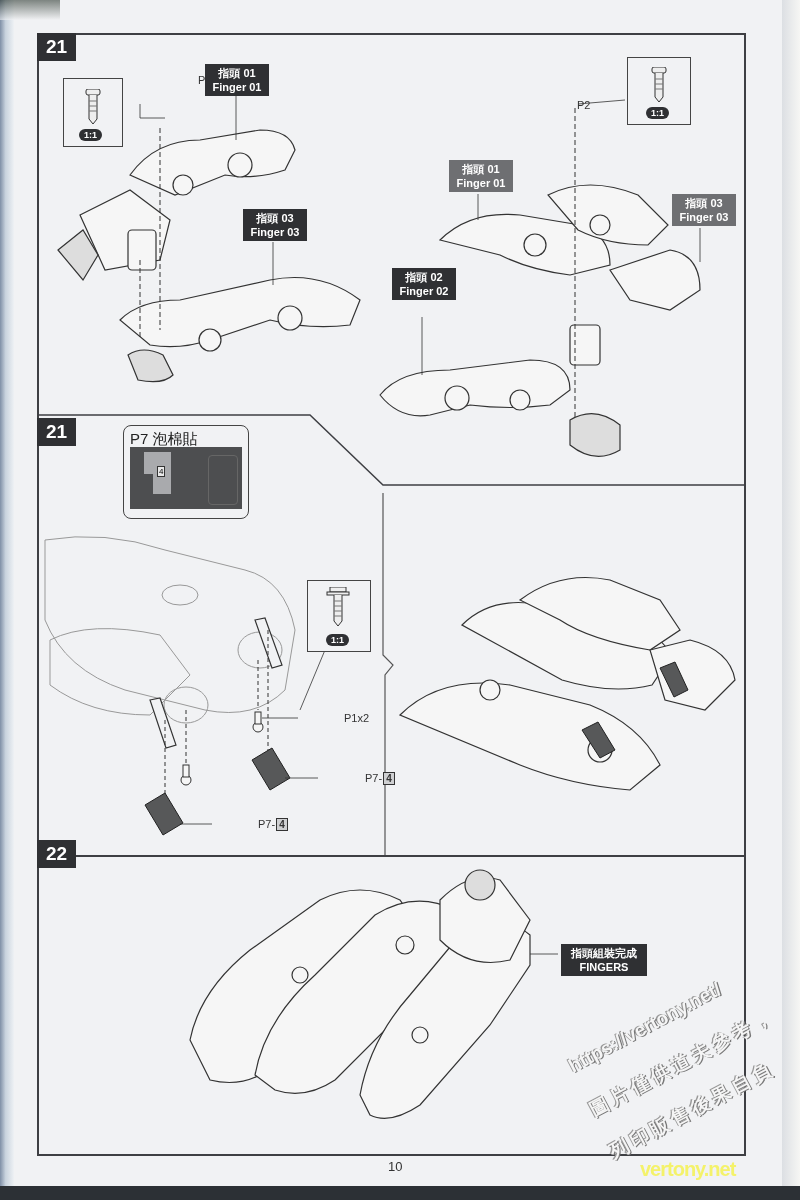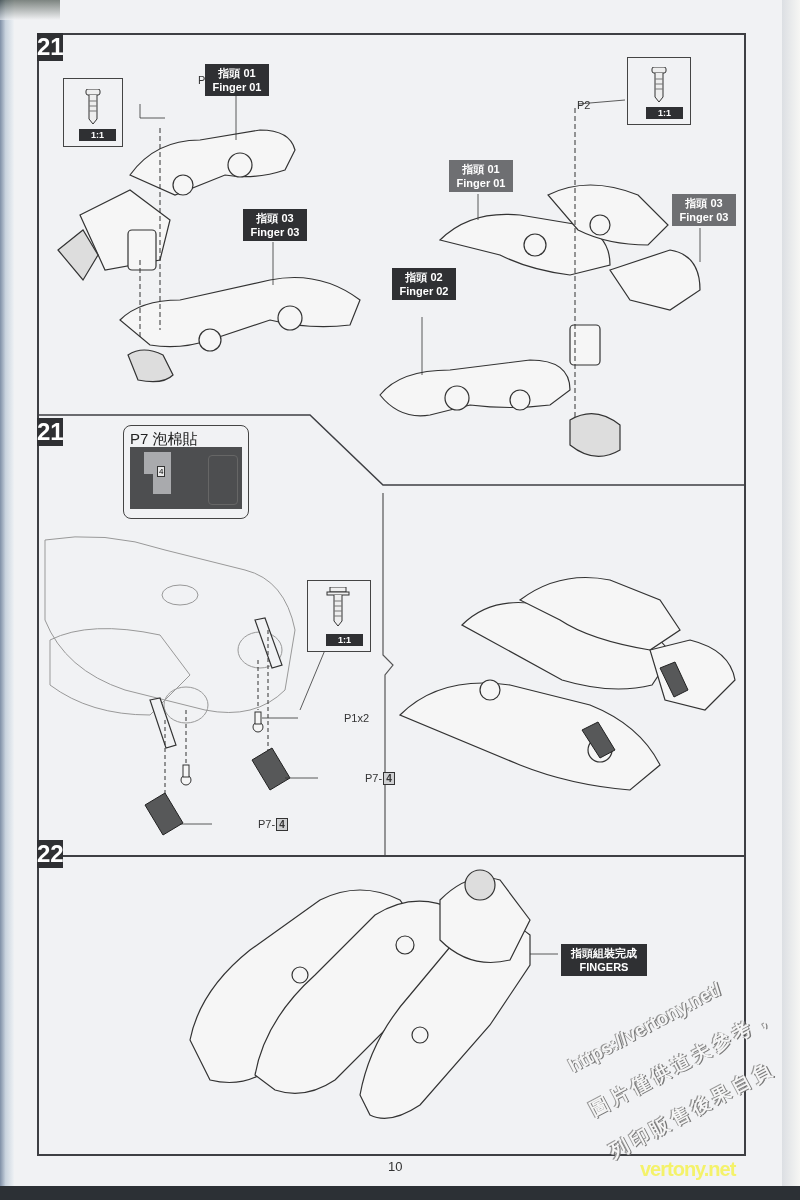--- a/index.html
+++ b/index.html
@@ -4,27 +4,27 @@
 <style>
   html,body{margin:0;padding:0;}
   body{width:800px;height:1200px;position:relative;overflow:hidden;background:#e9ebee;font-family:"Liberation Sans",sans-serif;}
   .spine{position:absolute;left:0;top:0;width:14px;height:1200px;background:linear-gradient(90deg,#7f8fa6 0%,#c9d3de 40%,#eef1f4 100%);}
   .page{position:absolute;left:14px;top:0;width:768px;height:1186px;background:#f1f2f4;}
   .right-edge{position:absolute;left:782px;top:0;width:18px;height:1200px;background:linear-gradient(90deg,#dcdfe3,#f6f6f4);}
   .top-shadow{position:absolute;left:0;top:0;width:60px;height:20px;background:linear-gradient(180deg,#2f3b33,#f1f2f4);opacity:.6}
   .bottom-band{position:absolute;left:0;top:1186px;width:800px;height:14px;background:#2c3035;}
   .frame{position:absolute;left:37px;top:33px;width:709px;height:1123px;border:2px solid #3e3f43;box-sizing:border-box;}
   svg.lines{position:absolute;left:0;top:0;}
-  .step-num{position:absolute;background:#2f3033;color:#fff;font-weight:bold;font-size:24px;line-height:28px;text-align:center;width:26px;height:28px;}
+  .step-num{position:absolute;background:#2f3033;color:#fff;font-weight:bold;font-size:19px;line-height:28px;text-align:center;width:39px;height:28px;}
   .label-dark{position:absolute;background:#2f3033;color:#fff;font-weight:bold;font-size:11px;text-align:center;line-height:14px;padding:2px 4px;}
   .label-grey{position:absolute;background:#6e6f72;color:#fff;font-weight:bold;font-size:11px;text-align:center;line-height:14px;padding:2px 4px;}
   .part{position:absolute;font-size:11px;color:#333;padding-left:44px;}
   .box-4{display:inline-block;border:1px solid #333;background:#cfd0d2;font-weight:bold;font-size:10px;line-height:11px;padding:0 2px;margin-left:1px;}
   .screw-box{position:absolute;border:1.5px solid #444;background:#f1f2f4;}
-  .scale-pill{position:absolute;background:#2f3033;color:#fff;font-weight:bold;font-size:9px;border-radius:0;line-height:12px;padding:0 12px;}
+  .scale-pill{position:absolute;background:#2f3033;color:#fff;font-weight:bold;font-size:9px;border-radius:6px;line-height:12px;padding:0 5px;}
   .sponge-box{position:absolute;left:123px;top:425px;width:124px;height:92px;border:1.5px solid #444;border-radius:8px;background:#f1f2f4;}
   .sponge-title{position:absolute;left:6px;top:4px;font-size:15px;color:#222;}
   .sponge-sheet{position:absolute;left:6px;top:21px;width:112px;height:62px;background:#4d4e50;}
   .page-num{position:absolute;left:388px;top:1159px;font-size:13px;color:#333;}
   .wm{position:absolute;color:#f5f5f5;font-weight:bold;text-shadow:1px 1px 0 #777,-1px -1px 0 #999;transform:rotate(-28deg);transform-origin:left top;white-space:nowrap;}
   .wm-yellow{position:absolute;left:640px;top:1158px;color:#f4f26a;font-weight:bold;font-size:20px;letter-spacing:-1px;}
 </style>
 </head>
 <body>
 

